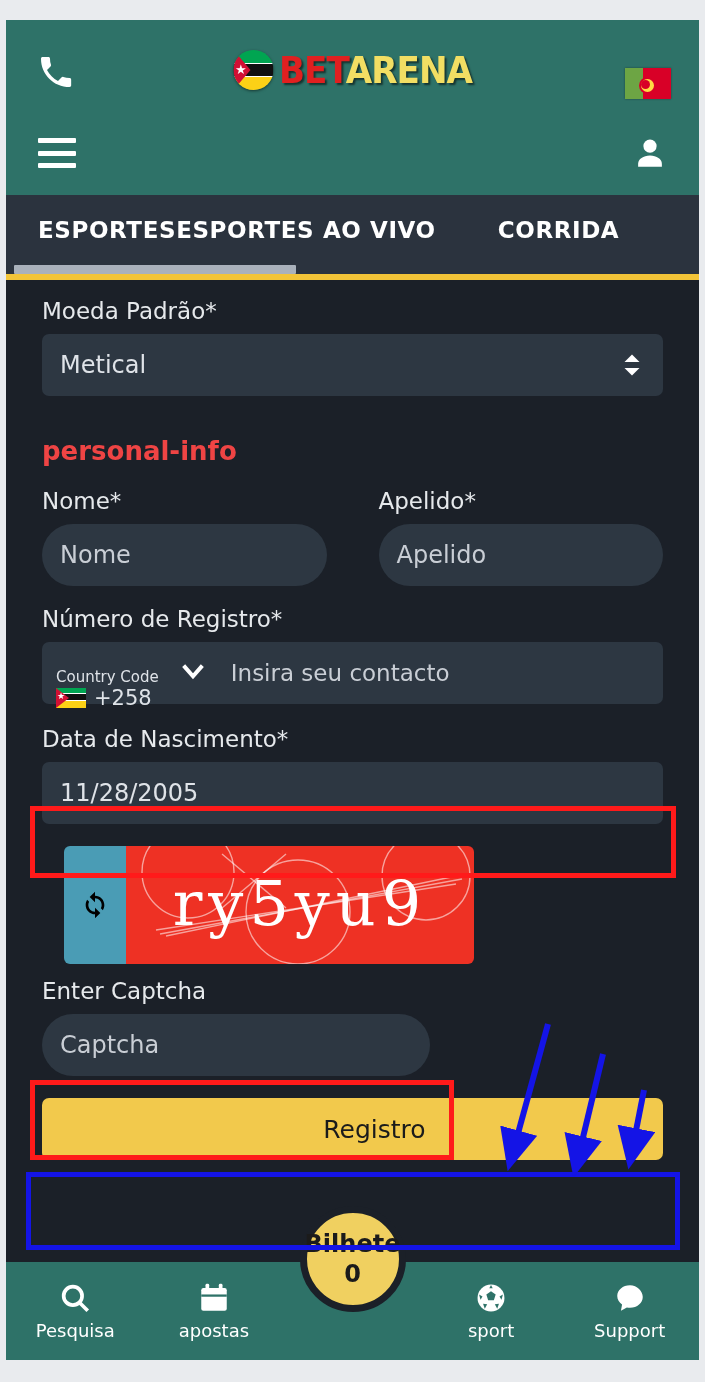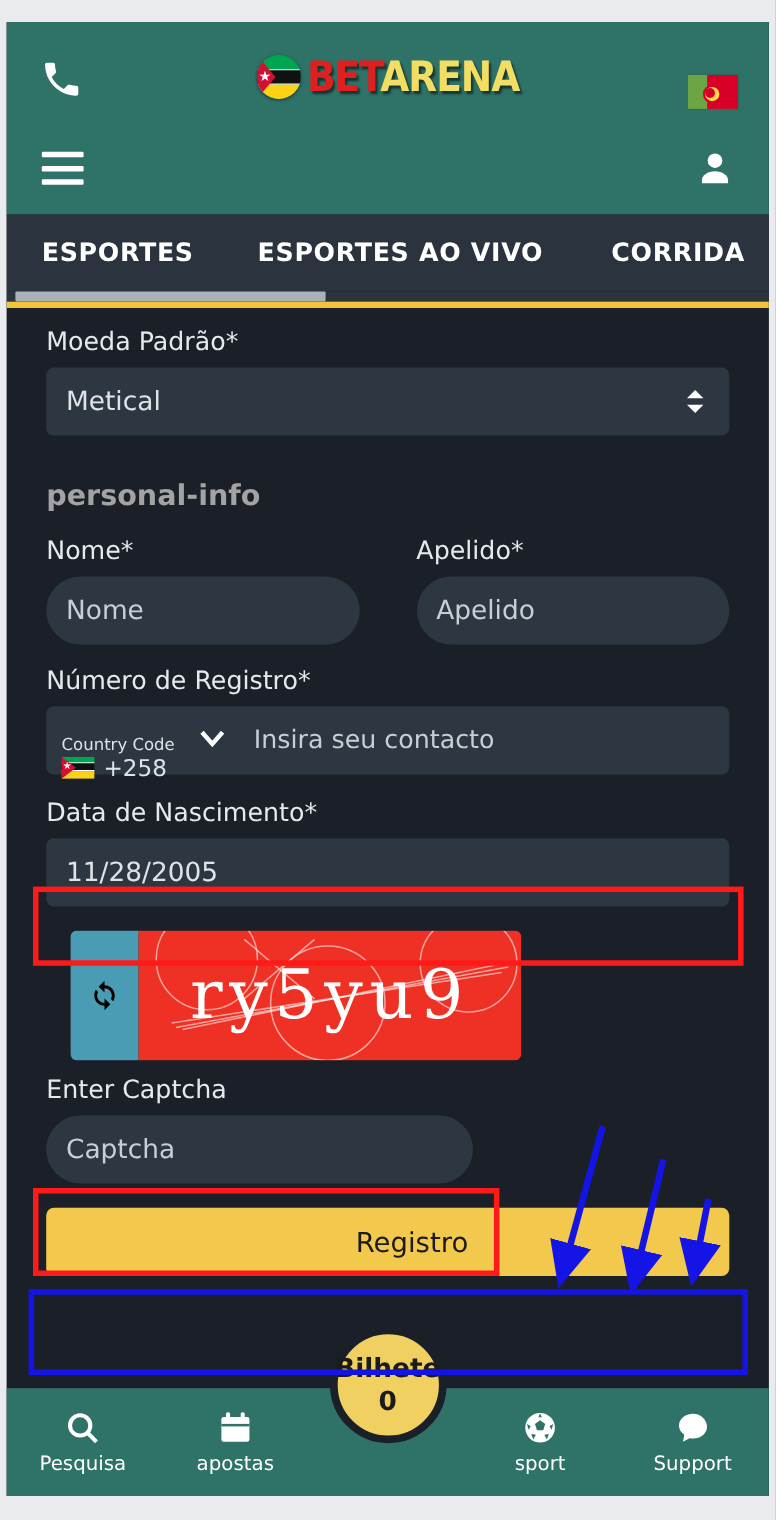--- a/index.html
+++ b/index.html
@@ -99,21 +99,21 @@
     background: #2b333e;
     height: 70px;
     display: flex; align-items: center;
   }
   .tab {
     color: #ffffff; font-weight: 700; font-size: 23px;
     letter-spacing: .6px; white-space: nowrap;
     font-family: "DejaVu Sans", sans-serif;
   }
   .tab-esportes { margin-left: 32px; }
-  .tab-aovivo { margin-left: 58px; }
+  .tab-aovivo { }
   .tab-corrida { margin-left: 62px; }
 
   .tab-scrollbar {
     position: relative; height: 9px; background: #2b333e;
   }
   .tab-scrollbar .thumb {
     position:absolute; left:8px; top:0; width: 282px; height: 9px;
     background:#a9b1bb; border-radius: 1px;
   }
   .tab-underline {
@@ -138,21 +138,21 @@
     display: flex; align-items: center;
   }
   .finput.placeholder { color: #c9ced5; border-radius: 31px; }
   .select-wrap { position: relative; }
   .select-arrows {
     position:absolute; right: 22px; top: 50%; transform: translateY(-50%);
     color:#ffffff; font-size: 22px; line-height: 1; pointer-events:none;
     display:flex; flex-direction:column; gap:2px;
   }
   .sect-title {
-    color:#a3a3a3; font-size: 26px; font-weight: 700; margin: 40px 0 22px 0;
+    color:#ef4444; font-size: 26px; font-weight: 700; margin: 40px 0 22px 0;
     font-family: "DejaVu Sans", sans-serif;
   }
   .row2 { display:flex; gap: 52px; }
   .row2 > div { flex: 1; }
 
   .phone-row {
     display:flex; align-items:center; width:100%; height:62px;
     background:#2d3742; border-radius:7px; padding: 0 14px;
   }
   .cc-block { display:flex; flex-direction:column; justify-content:center;margin-top:32px; }

